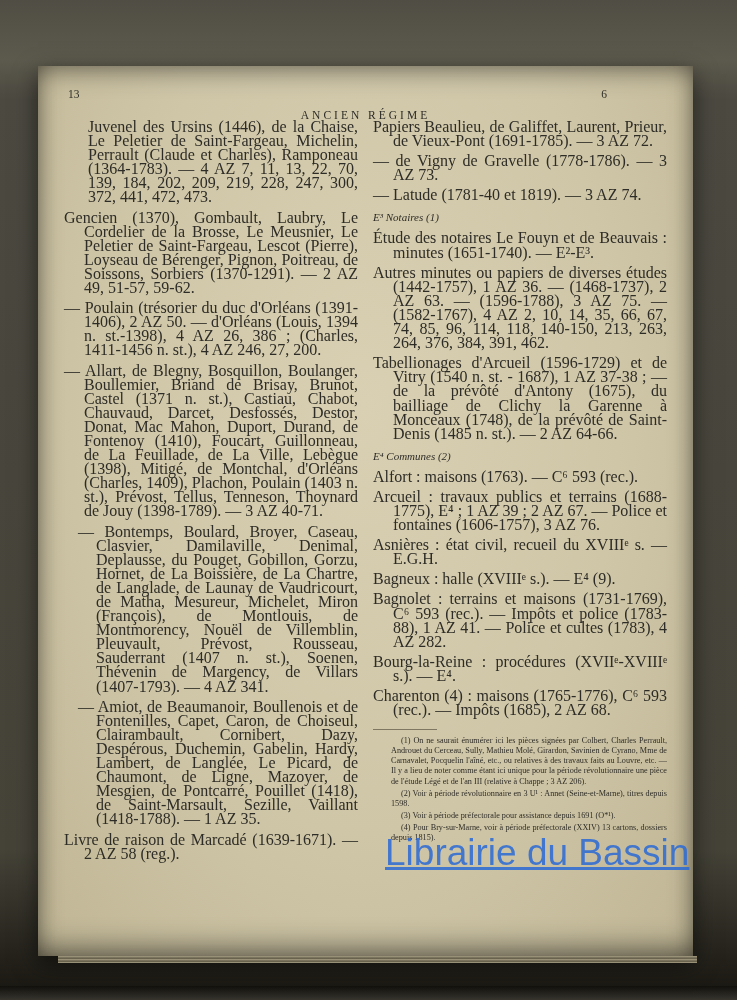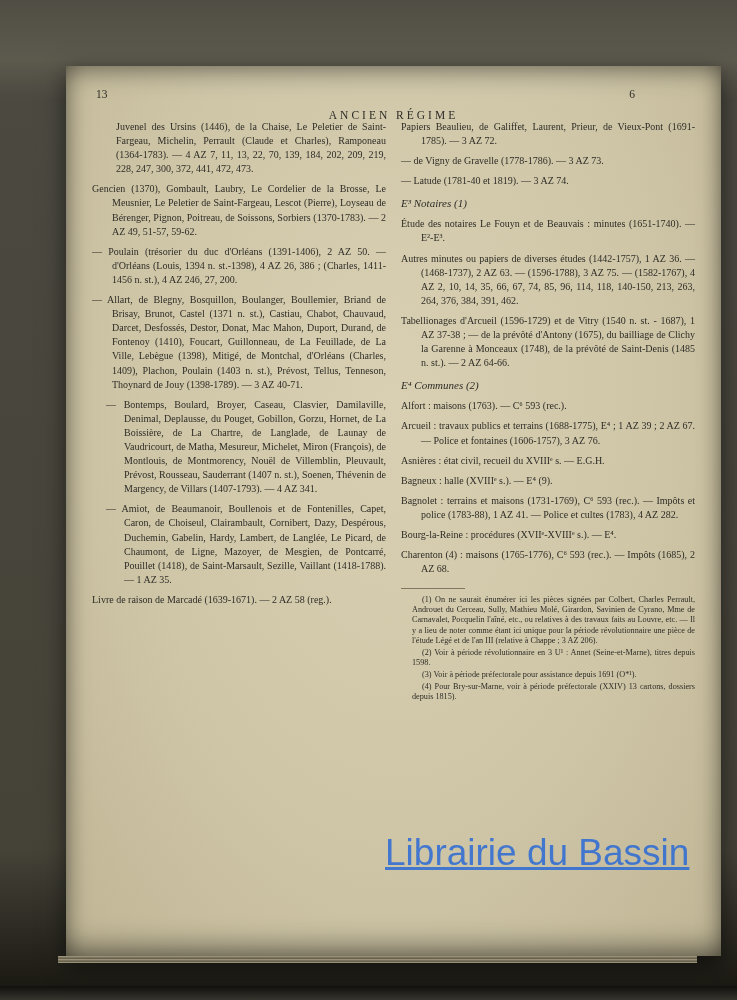--- a/index.html
+++ b/index.html
@@ -12,21 +12,21 @@
     font-family: "Liberation Serif", "DejaVu Serif", serif;
   }
   .photo::after {
     content: "";
     position: absolute; left: 0; right: 0; bottom: 0; height: 14px;
     background: linear-gradient(180deg, rgba(0,0,0,0.7), #55544c);
     opacity: .5;
   }
   .book-page {
     position: absolute;
-    left: 66px; top: 66px; width: 655px; height: 890px;
+    left: 38px; top: 66px; width: 655px; height: 890px;
     background: radial-gradient(ellipse at 50% 38%, #d9d0b3 0%, #cfc6a8 55%, #c0b695 100%);
     box-shadow:
       0 8px 22px rgba(0,0,0,0.55),
       inset 0 16px 24px -10px rgba(0,0,0,0.38),
       inset 0 -20px 28px -12px rgba(0,0,0,0.48),
       inset 16px 0 26px -16px rgba(0,0,0,0.30),
       inset -16px 0 26px -16px rgba(0,0,0,0.30);
     padding: 22px 26px 18px 26px;
     box-sizing: border-box;
     overflow: hidden;
@@ -46,42 +46,42 @@
   .page-header .num-left  { position: absolute; left: 4px; top: 0; }
   .page-header .num-right { position: absolute; right: 60px; top: 0; }
   .page-header .title {
     position: absolute; left: 50%; top: 0; transform: translateX(-50%);
     letter-spacing: 3px; white-space: nowrap; margin-top: 21px;
   }
   .columns { display: flex; gap: 15px; }
   .col { width: 294px; }
   .par {
     margin: 0 0 6px 0;
-    font-size: 10px;
+    font-size: 16px;
     line-height: 14.1px;
     text-align: justify;
     padding-left: 20px;
     text-indent: -20px;
     hyphens: none;
   }
   .par.cont { padding-left: 24px; text-indent: 0; }
   .par.dash2 { padding-left: 32px; text-indent: -18px; }
   .section-heading {
     text-align: left;
     font-style: italic;
     font-size: 11px;
     margin: 9px 0 8px 0;
   }
   .footnote-rule {
     width: 64px; height: 1px;
     background: #7f7762;
     margin: 12px 0 6px 0;
   }
   .footnote {
-    margin: 0 0 2px 11px;
+    margin: 0 0 2px 18px;
     font-size: 8.2px;
     line-height: 10.1px;
     text-align: justify;
     text-indent: 10px;
   }
   .watermark {
     position: absolute;
     left: 385px; top: 832px;
     font-family: "Liberation Sans", "DejaVu Sans", sans-serif;
     font-size: 37px;
@@ -101,21 +101,21 @@
     <div class="page-header">
       <span class="num-left">13</span>
       <span class="title">ANCIEN RÉGIME</span>
       <span class="num-right">6</span>
     </div>
 
     <div class="columns">
 
       <div class="col">
         <p class="par cont">Juvenel des Ursins (1446), de la Chaise, Le Peletier de Saint-Fargeau, Michelin, Perrault (Claude et Charles), Ramponeau (1364-1783). — 4 AZ 7, 11, 13, 22, 70, 139, 184, 202, 209, 219, 228, 247, 300, 372, 441, 472, 473.</p>
-        <p class="par">Gencien (1370), Gombault, Laubry, Le Cordelier de la Brosse, Le Meusnier, Le Peletier de Saint-Fargeau, Lescot (Pierre), Loyseau de Bérenger, Pignon, Poitreau, de Soissons, Sorbiers (1370-1783). — 2 AZ 49, 51-57, 59-62.</p>
+        <p class="par">Gencien (1370), Gombault, Laubry, Le Cordelier de la Brosse, Le Meusnier, Le Peletier de Saint-Fargeau, Lescot (Pierre), Loyseau de Bérenger, Pignon, Poitreau, de Soissons, Sorbiers (1370-1291). — 2 AZ 49, 51-57, 59-62.</p>
         <p class="par">— Poulain (trésorier du duc d'Orléans (1391-1406), 2 AZ 50. — d'Orléans (Louis, 1394 n. st.-1398), 4 AZ 26, 386 ; (Charles, 1411-1456 n. st.), 4 AZ 246, 27, 200.</p>
         <p class="par">— Allart, de Blegny, Bosquillon, Boulanger, Boullemier, Briand de Brisay, Brunot, Castel (1371 n. st.), Castiau, Chabot, Chauvaud, Darcet, Desfossés, Destor, Donat, Mac Mahon, Duport, Durand, de Fontenoy (1410), Foucart, Guillonneau, de La Feuillade, de La Ville, Lebègue (1398), Mitigé, de Montchal, d'Orléans (Charles, 1409), Plachon, Poulain (1403 n. st.), Prévost, Tellus, Tenneson, Thoynard de Jouy (1398-1789). — 3 AZ 40-71.</p>
         <p class="par dash2">— Bontemps, Boulard, Broyer, Caseau, Clasvier, Damilaville, Denimal, Deplausse, du Pouget, Gobillon, Gorzu, Hornet, de La Boissière, de La Chartre, de Langlade, de Launay de Vaudricourt, de Matha, Mesureur, Michelet, Miron (François), de Montlouis, de Montmorency, Nouël de Villemblin, Pleuvault, Prévost, Rousseau, Sauderrant (1407 n. st.), Soenen, Thévenin de Margency, de Villars (1407-1793). — 4 AZ 341.</p>
         <p class="par dash2">— Amiot, de Beaumanoir, Boullenois et de Fontenilles, Capet, Caron, de Choiseul, Clairambault, Cornibert, Dazy, Despérous, Duchemin, Gabelin, Hardy, Lambert, de Langlée, Le Picard, de Chaumont, de Ligne, Mazoyer, de Mesgien, de Pontcarré, Pouillet (1418), de Saint-Marsault, Sezille, Vaillant (1418-1788). — 1 AZ 35.</p>
         <p class="par">Livre de raison de Marcadé (1639-1671). — 2 AZ 58 (reg.).</p>
       </div>
 
       <div class="col">
         <p class="par">Papiers Beaulieu, de Galiffet, Laurent, Prieur, de Vieux-Pont (1691-1785). — 3 AZ 72.</p>
         <p class="par">— de Vigny de Gravelle (1778-1786). — 3 AZ 73.</p>

